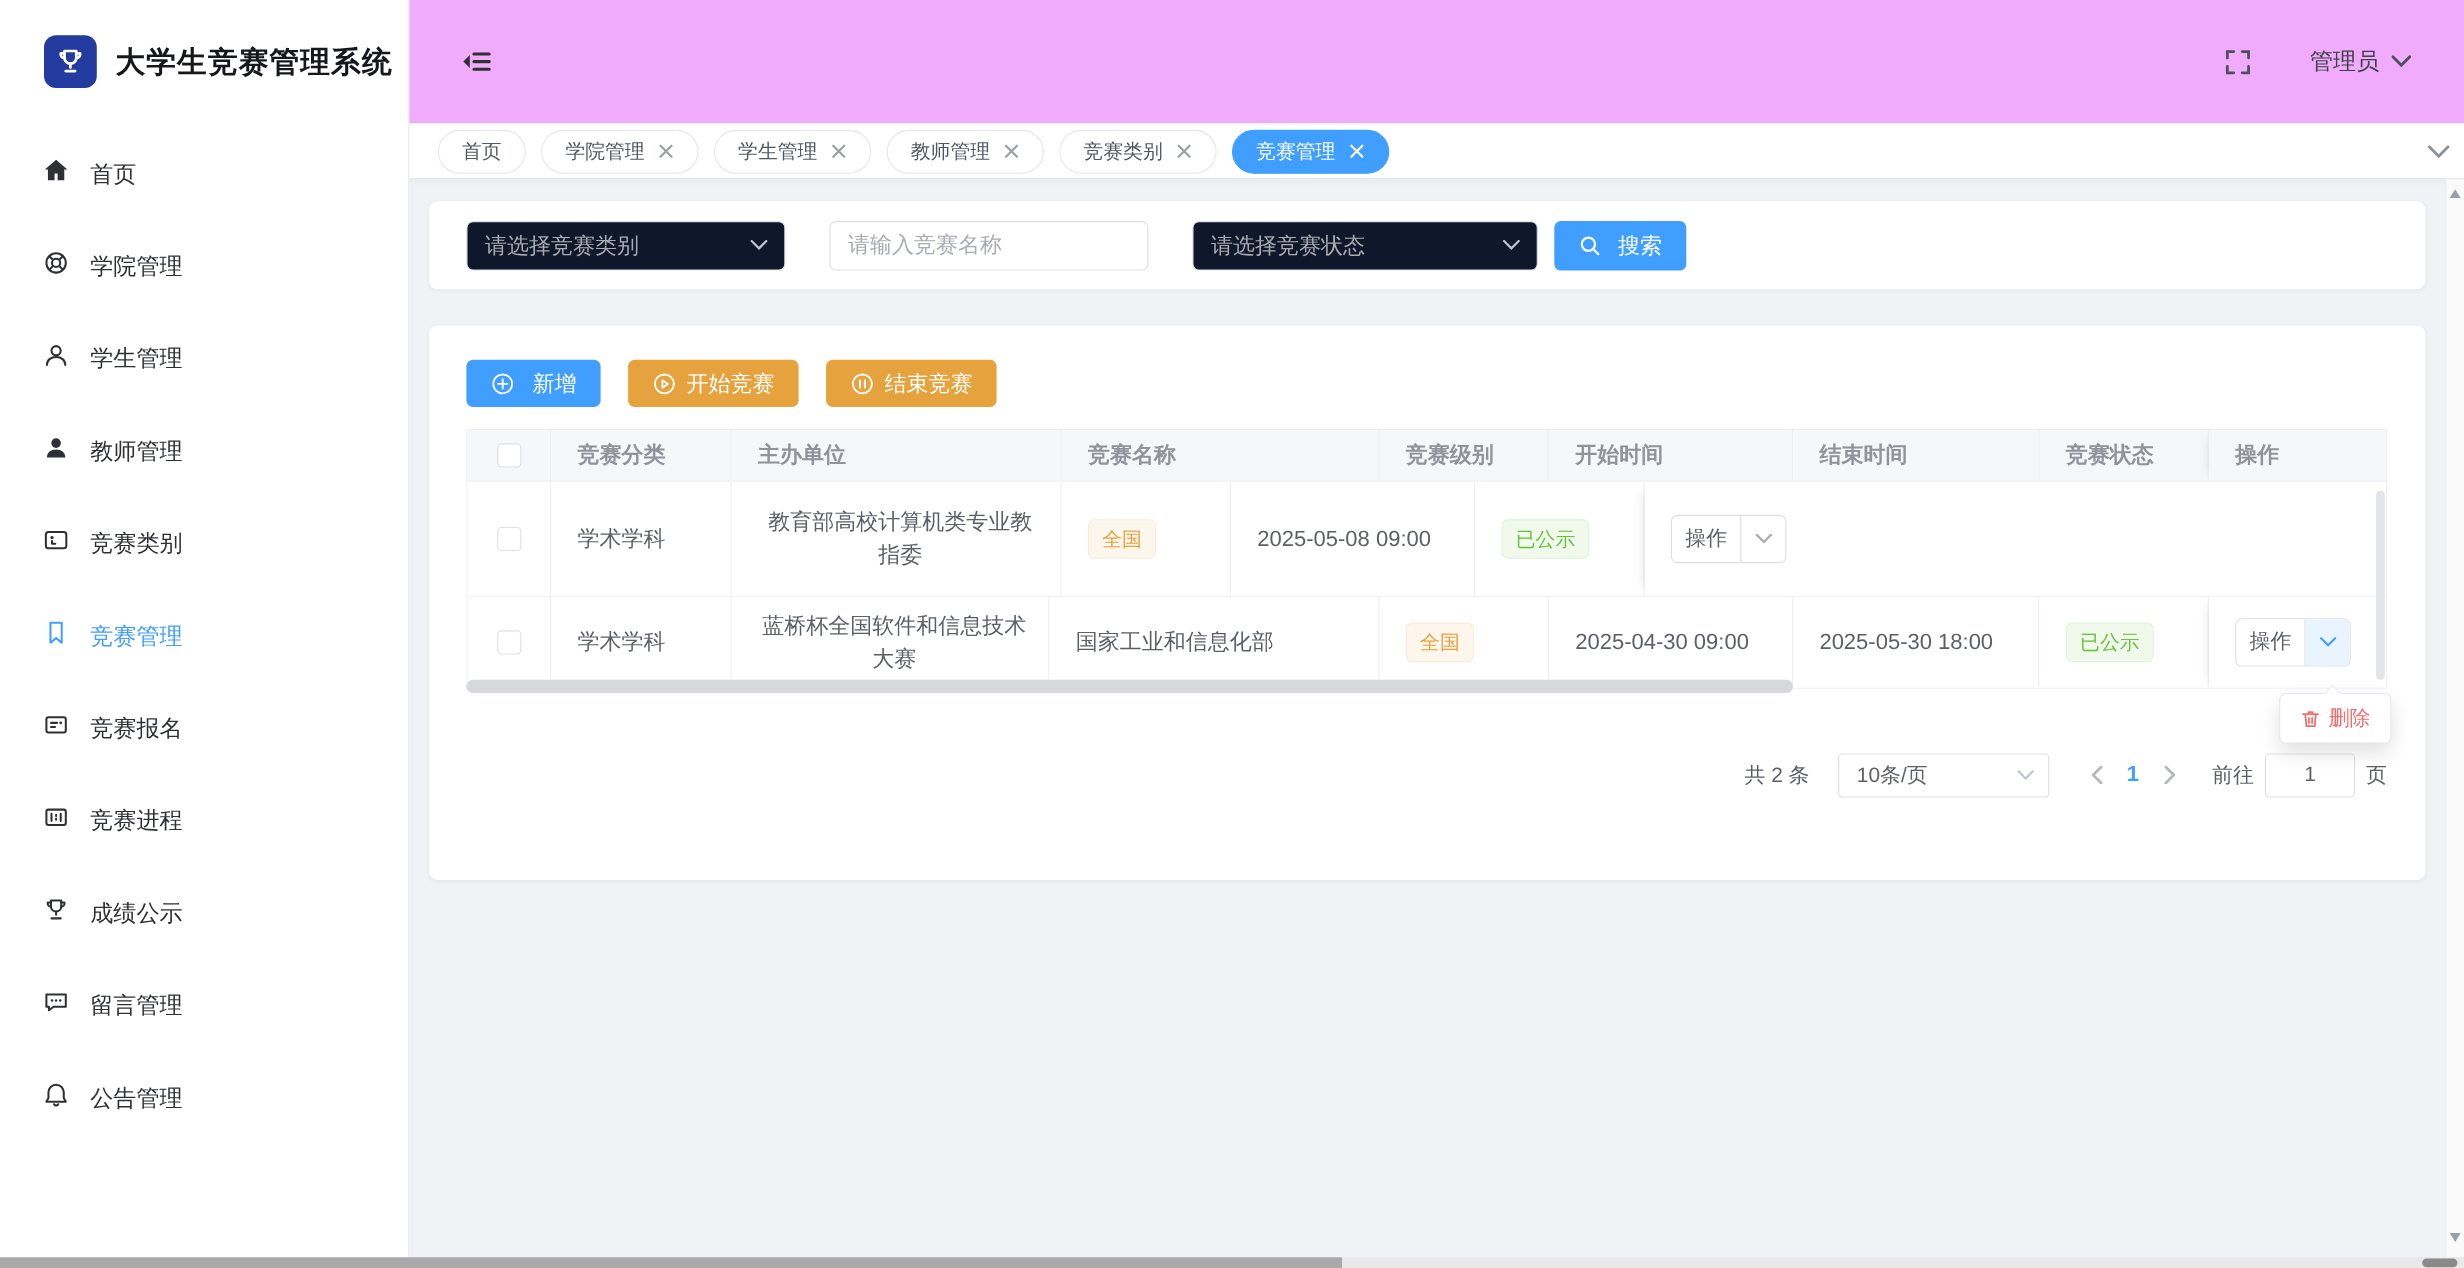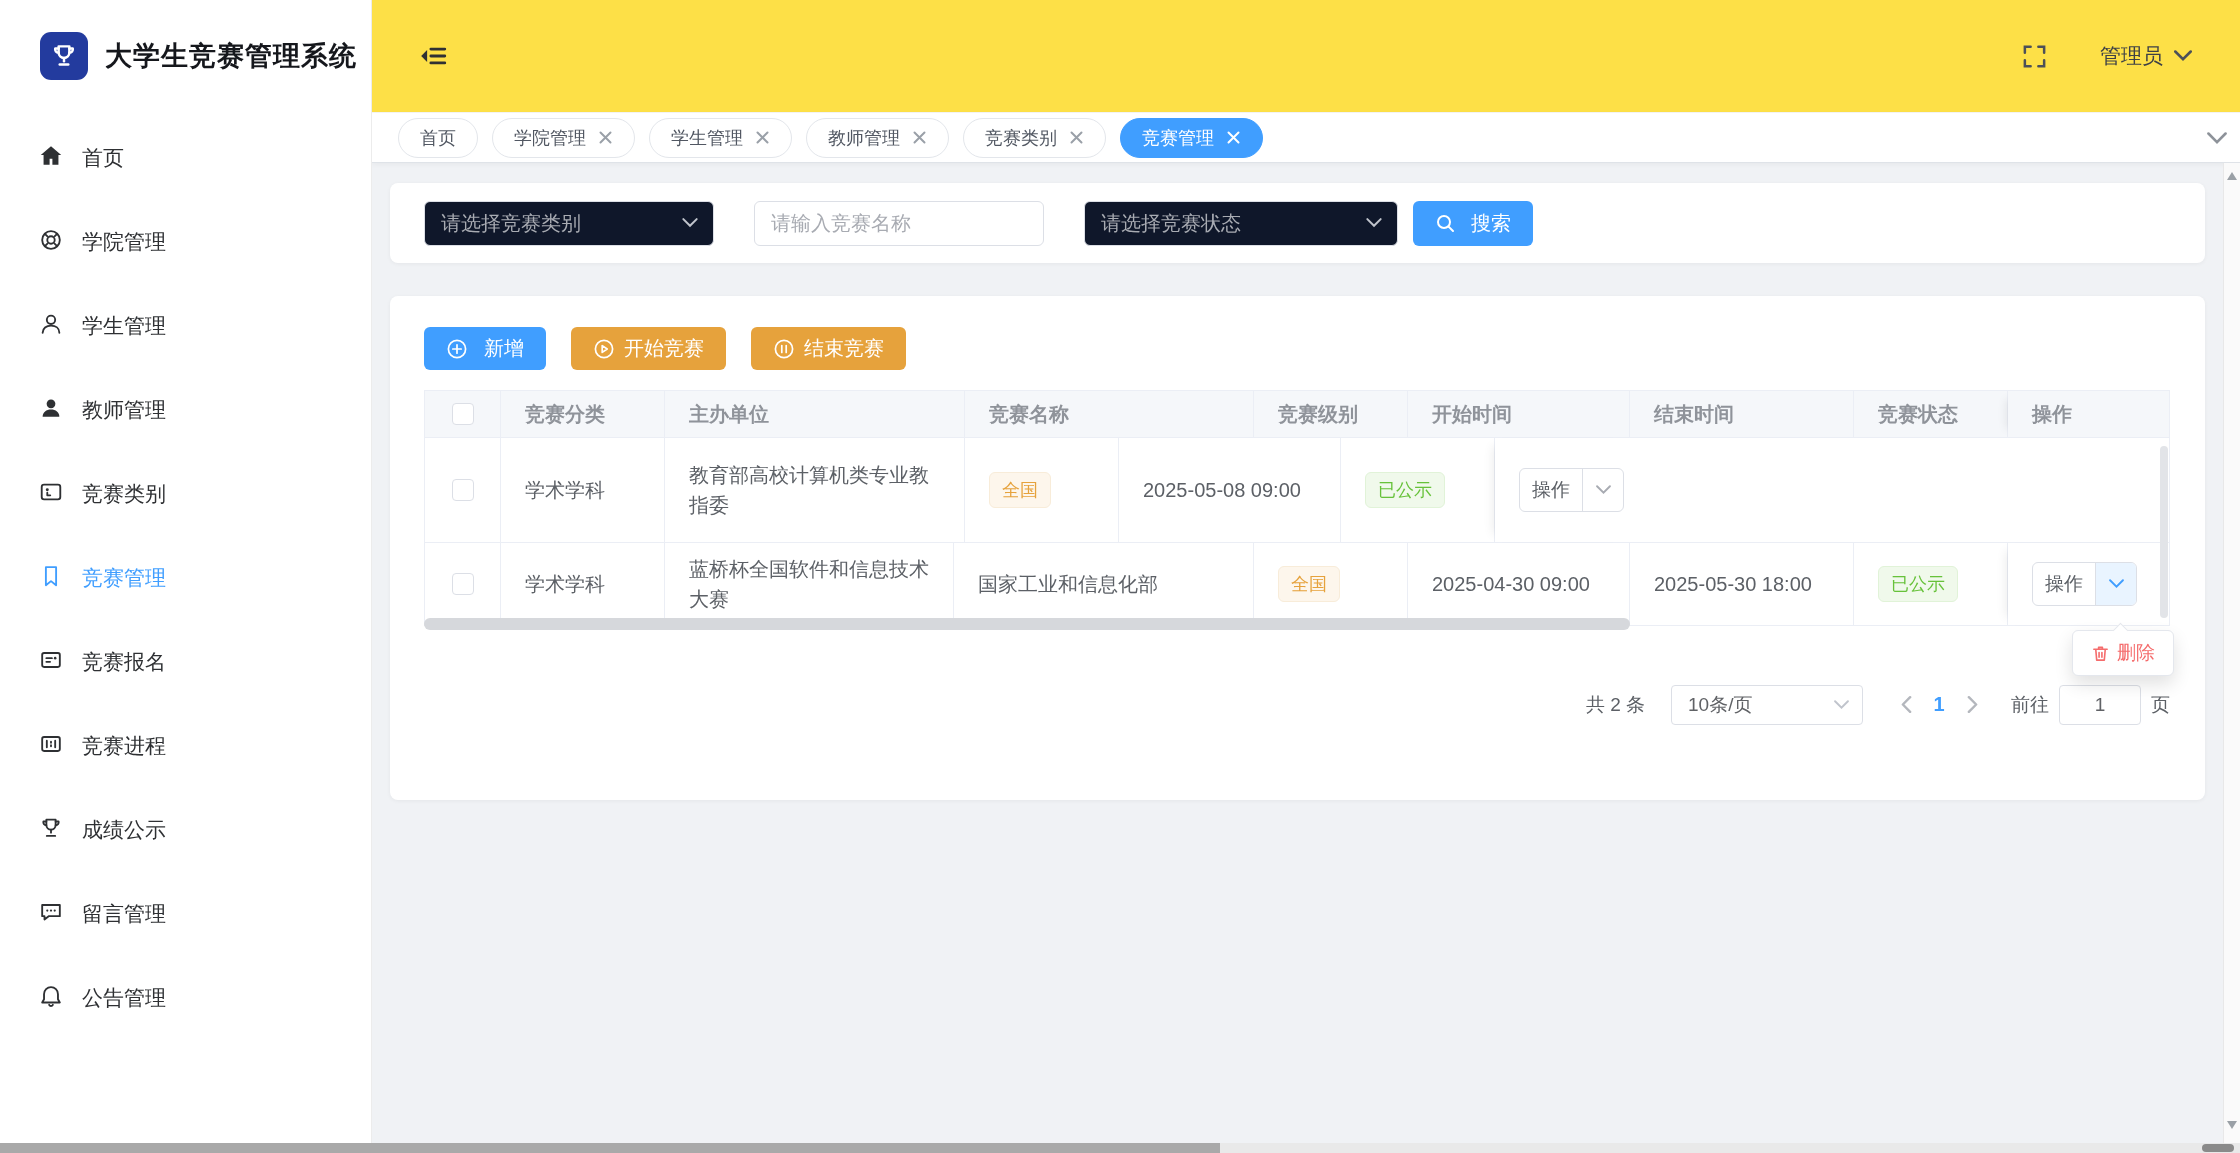--- a/index.html
+++ b/index.html
@@ -13,21 +13,21 @@
   .logo-badge{width:48px;height:48px;border-radius:11px;background:#233b9e;
     display:flex;align-items:center;justify-content:center;flex:none;}
   .logo-title{font-size:27px;font-weight:bold;color:#15171c;letter-spacing:1px;white-space:nowrap;}
   .menu{padding-top:4px;}
   .menu-item{display:flex;align-items:center;height:84px;padding-left:38px;gap:18px;
     color:#2e3033;font-size:21px;cursor:pointer;}
   .menu-item svg{flex:none;}
   .menu-item.active{color:#409eff;}
 
   
-  .header{position:absolute;left:372px;top:0;width:1868px;height:112px;background:#fde047;
+  .header{position:absolute;left:372px;top:0;width:1868px;height:112px;background:#f0abfc;
     display:flex;align-items:center;justify-content:space-between;
     padding:0 48px 0 46px;box-sizing:border-box;}
   .header-right{display:flex;align-items:center;gap:52px;}
   .user{display:flex;align-items:center;gap:11px;font-size:21px;color:#3e4146;cursor:pointer;}
 
   
   .tabstrip{position:absolute;left:372px;top:112px;width:1868px;height:51px;background:#fff;
     border-top:1px solid #f3f3f3;border-bottom:1px solid #dfe3e8;
     box-shadow:0 2px 5px rgba(0,0,0,.04);display:flex;align-items:center;
     padding-left:26px;box-sizing:border-box;z-index:4;}
@@ -59,21 +59,21 @@
   .btn-warning{background:#e6a23c;}
   .btn-search{width:120px;padding:0;}
 
   .card-table{left:390px;top:296px;width:1815px;height:504px;}
   .toolbar{position:absolute;left:34px;top:31px;display:flex;gap:25px;}
   .toolbar .btn{height:43px;}
 
   
   .table{position:absolute;left:34px;top:94px;width:1746px;border:1px solid #ebeef5;
     box-sizing:border-box;background:#fff;}
-  .trow{display:flex;}
+  .trow{display:flex;text-align:center;}
   .thead{background:#f5f7fa;height:46px;border-bottom:1px solid #ebeef5;}
   .brow{background:#fff;}
   .brow-1{height:104px;border-bottom:1px solid #ebeef5;}
   .brow-2{height:82px;}
   .td{display:flex;align-items:center;padding:0 16px 0 24px;border-right:1px solid #ebeef5;
     box-sizing:border-box;font-size:20px;color:#5c6066;line-height:30px;}
   .thead .td{color:#8f939a;font-weight:bold;font-size:20px;}
   .td:last-child{border-right:none;}
   .c0{width:76px;justify-content:center;padding:0;}
   .c1{width:164px;}.c2{width:289px;}.c3{width:300px;}.c4{width:154px;}

